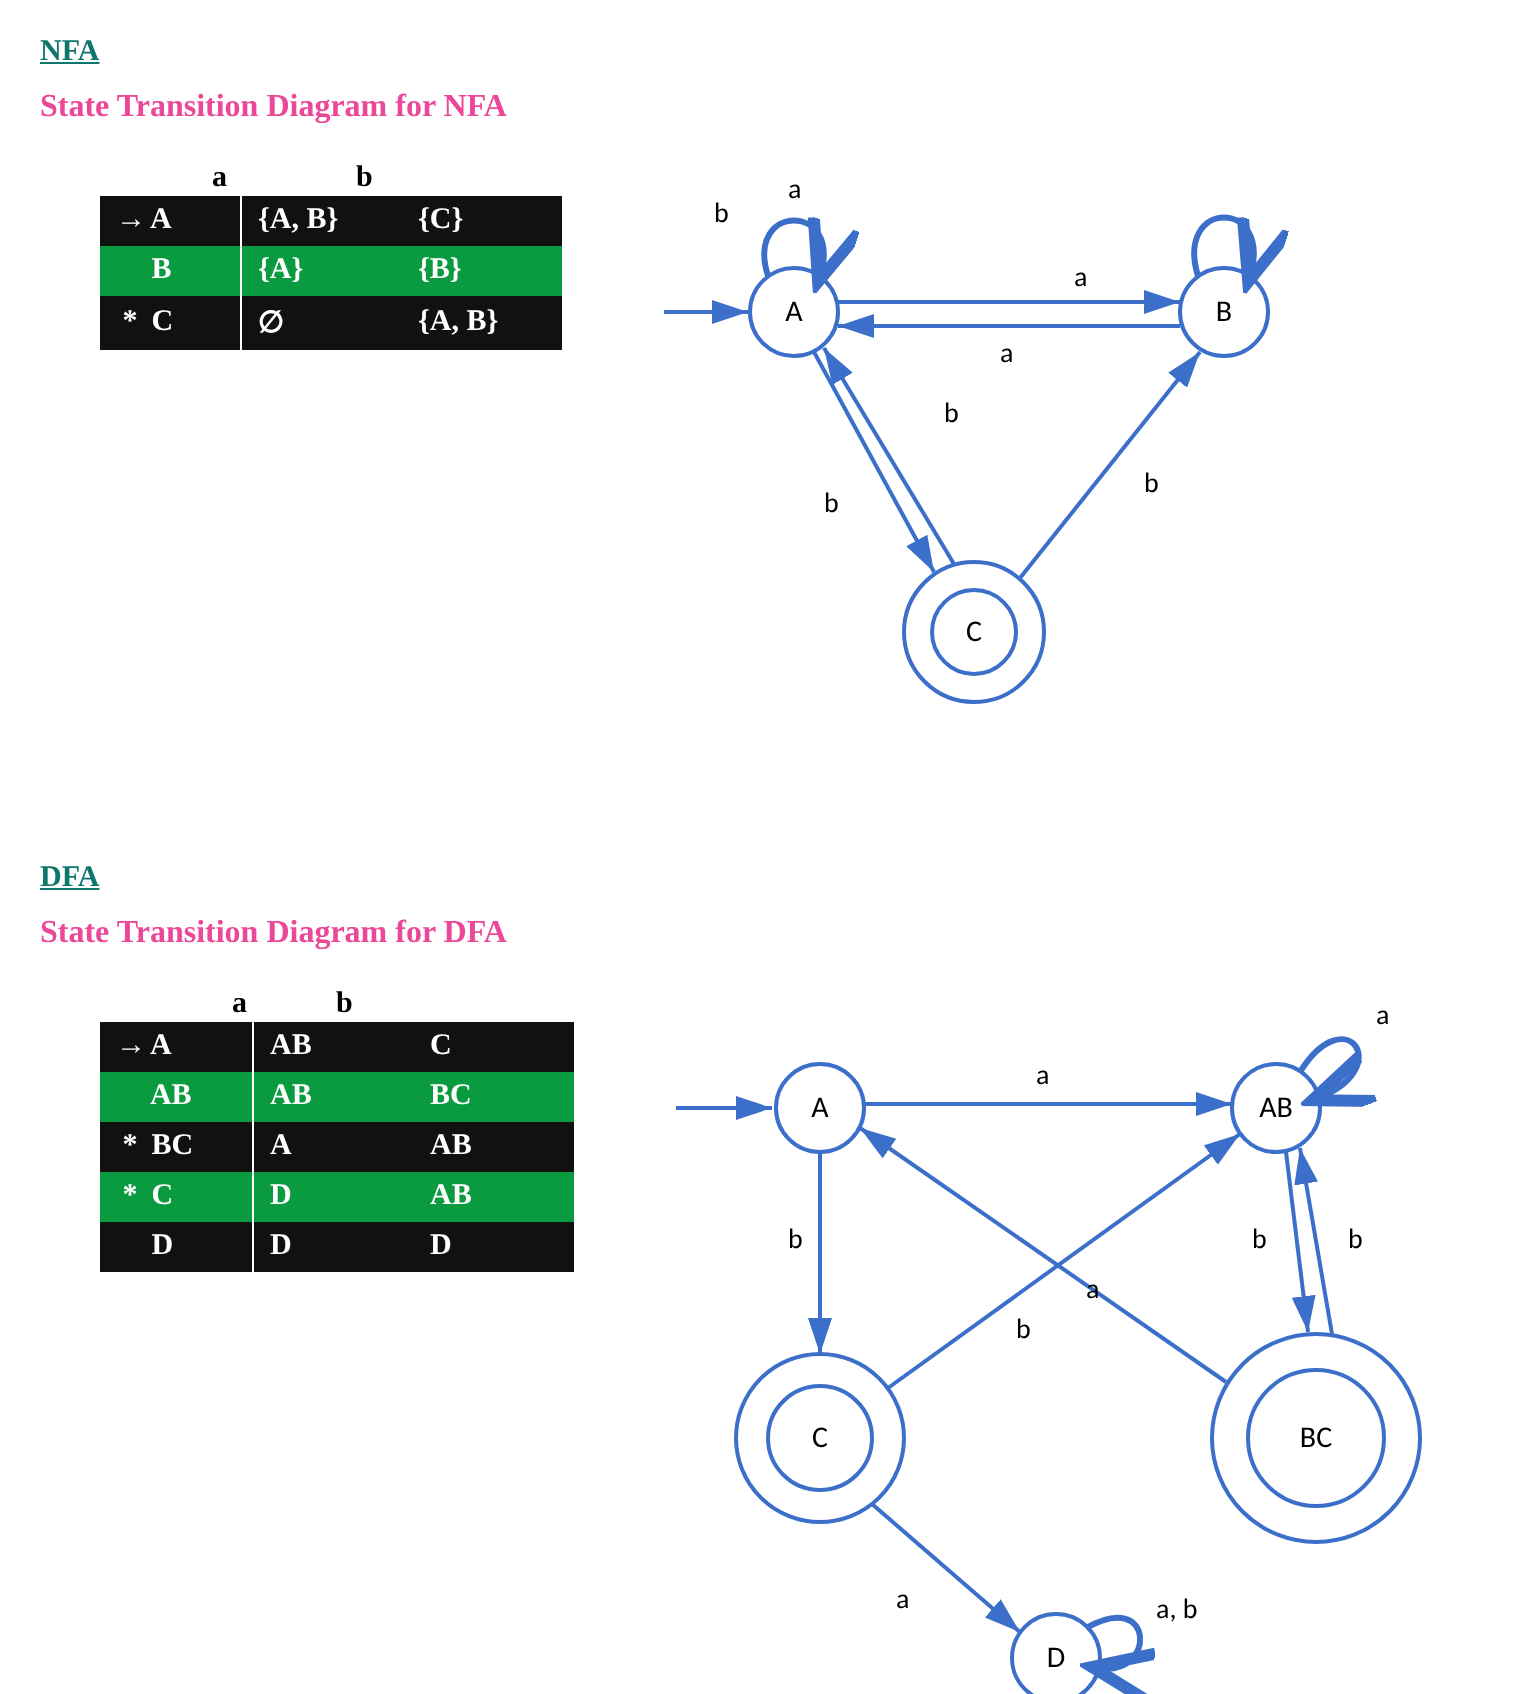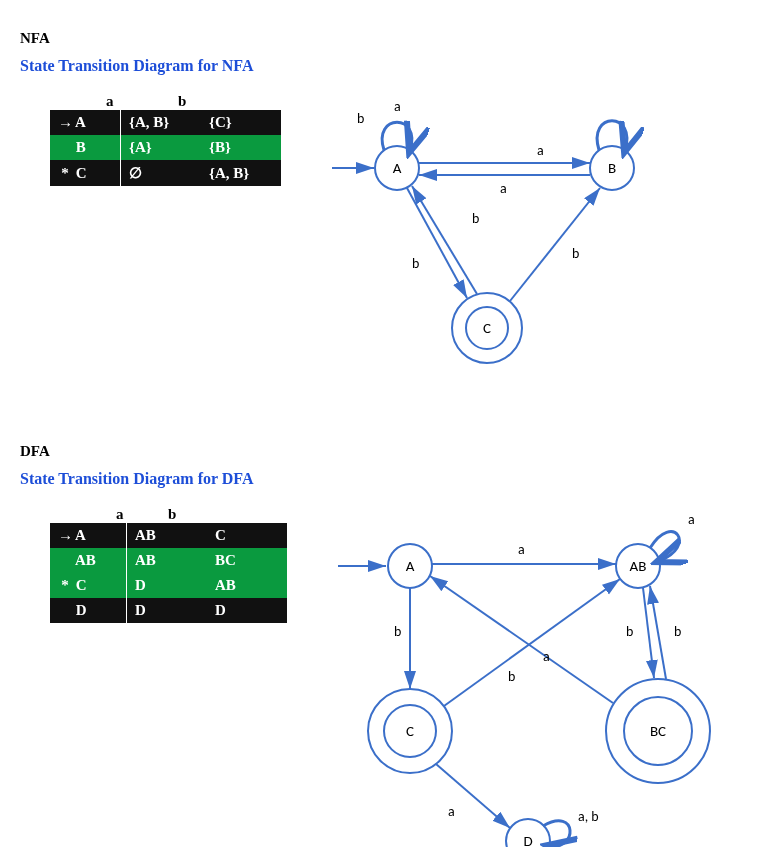--- a/index.html
+++ b/index.html
@@ -5,27 +5,28 @@
   body {
     margin: 0;
     padding: 18px 20px;
     font-family: "Times New Roman", Times, serif;
     background: #fff;
     color: #000;
     width: 768px;
     box-sizing: border-box;
   }
   h3.section {
-    color: #000000;
-    font-size: 15px;
-    font-weight: bold;
-    margin: 12px 0 10px 0;
+    color: #0f766e;
+    font-size: 15px;
+    font-weight: bold;
+    margin: 0 0 10px 0;
+    text-decoration: underline;
   }
   h3.subtitle {
-    color: #1d4ed8;
+    color: #ec4899;
     font-size: 16px;
     font-weight: bold;
     margin: 0 0 18px 0;
   }
   .block {
     display: flex;
     align-items: flex-start;
     margin-bottom: 40px;
   }
   .table-wrap {
@@ -185,20 +186,25 @@
           <tr class="row-black">
         <td class="state" style="width:60px"><span class="marker">→</span> <span>A</span></td>
         <td class="val" style="width:44px">AB</td>
         <td class="val" style="width:44px">C</td>
       </tr>
       <tr class="row-green">
         <td class="state"><span class="marker"></span> <span>AB</span></td>
         <td class="val">AB</td>
         <td class="val">BC</td>
       </tr>
+      <tr class="row-black">
+        <td class="state"><span class="marker">*</span> <span>BC</span></td>
+        <td class="val">A</td>
+        <td class="val">AB</td>
+      </tr>
       <tr class="row-green">
         <td class="state"><span class="marker">*</span> <span>C</span></td>
         <td class="val">D</td>
         <td class="val">AB</td>
       </tr>
       <tr class="row-black">
         <td class="state"><span class="marker"></span> <span>D</span></td>
         <td class="val">D</td>
         <td class="val">D</td>
       </tr>

